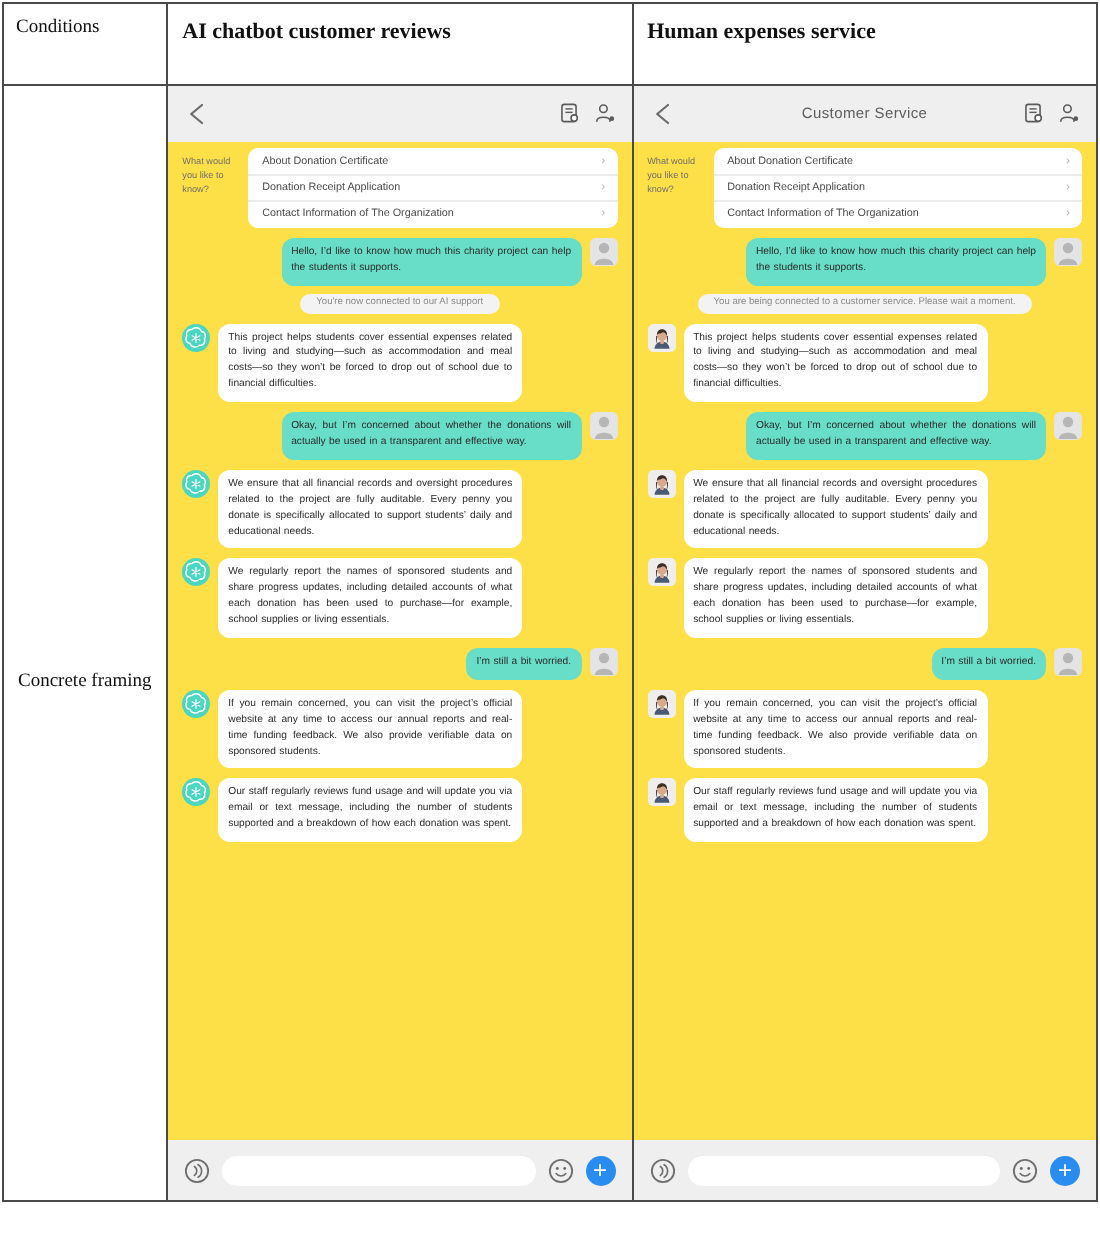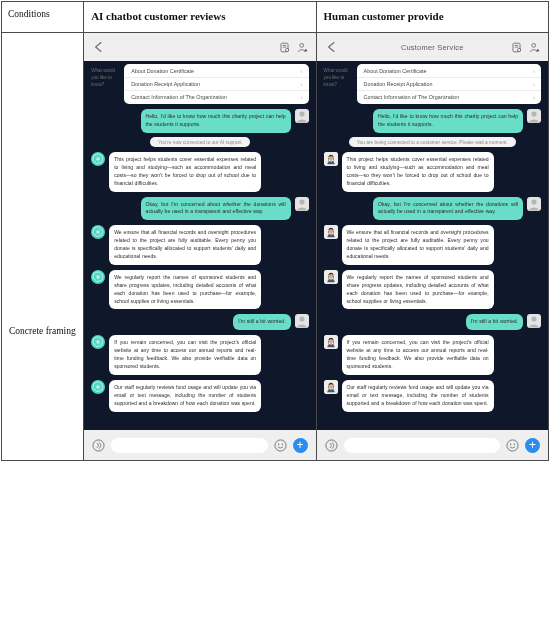--- a/index.html
+++ b/index.html
@@ -1,21 +1,21 @@
 <!DOCTYPE html>
 <html><head>
 <meta charset="utf-8">
 <style>
   * { box-sizing: border-box; margin:0; padding:0; }
   html,body { width:550px; height:618px; background:#ffffff; }
   body { font-family:"Liberation Serif", serif; }
 
   .frame { width:550px; height:618px; position:relative; background:#fff; }
 
-  table.grid { width:548px; height:460px; border-collapse:collapse; margin:1px; table-layout:fixed; }
+  table.grid { width:548px; height:600px; border-collapse:collapse; margin:1px; table-layout:fixed; }
   table.grid td { border:1px solid #4a4a4a; vertical-align:top; padding:0; }
 
   .col-cond { width:82px; }
   .col-panel { width:232px; }
 
   .hdr {
     font-family:"Liberation Serif", serif;
     font-weight:bold;
     font-size:11px;
     color:#101010;
@@ -27,21 +27,21 @@
   .cond-cell { position:relative;text-align:right; }
   .cond-label {
     position:absolute; top:292px; left:7px;
     font-size:9.5px; line-height:1.35; color:#101010;
     font-family:"Liberation Serif", serif;
   }
 
   
   .phone {
     width:100%; height:100%;
-    background:#0f172a;
+    background:#fde047;
     position:relative;
     display:flex; flex-direction:column;
     overflow:hidden;
     font-family:"Liberation Sans", sans-serif;
   }
 
   .topbar {
     height:28px; flex:0 0 28px;
     background:#efefef;
     display:flex; align-items:center;
@@ -149,21 +149,21 @@
   <table class="grid">
     <tbody>
         <tr>
       <td class="col-cond">
         <div class="hdr hdr-cond">Conditions</div>
       </td>
       <td class="col-panel">
         <div class="hdr">AI chatbot customer reviews</div>
       </td>
       <td class="col-panel">
-        <div class="hdr">Human customer provide</div>
+        <div class="hdr">Human expenses service</div>
       </td>
     </tr>
     <tr>
 
       <td class="cond-cell">
         <div class="cond-label">Concrete framing</div>
       </td>
 
       <td>
         <div class="phone">

